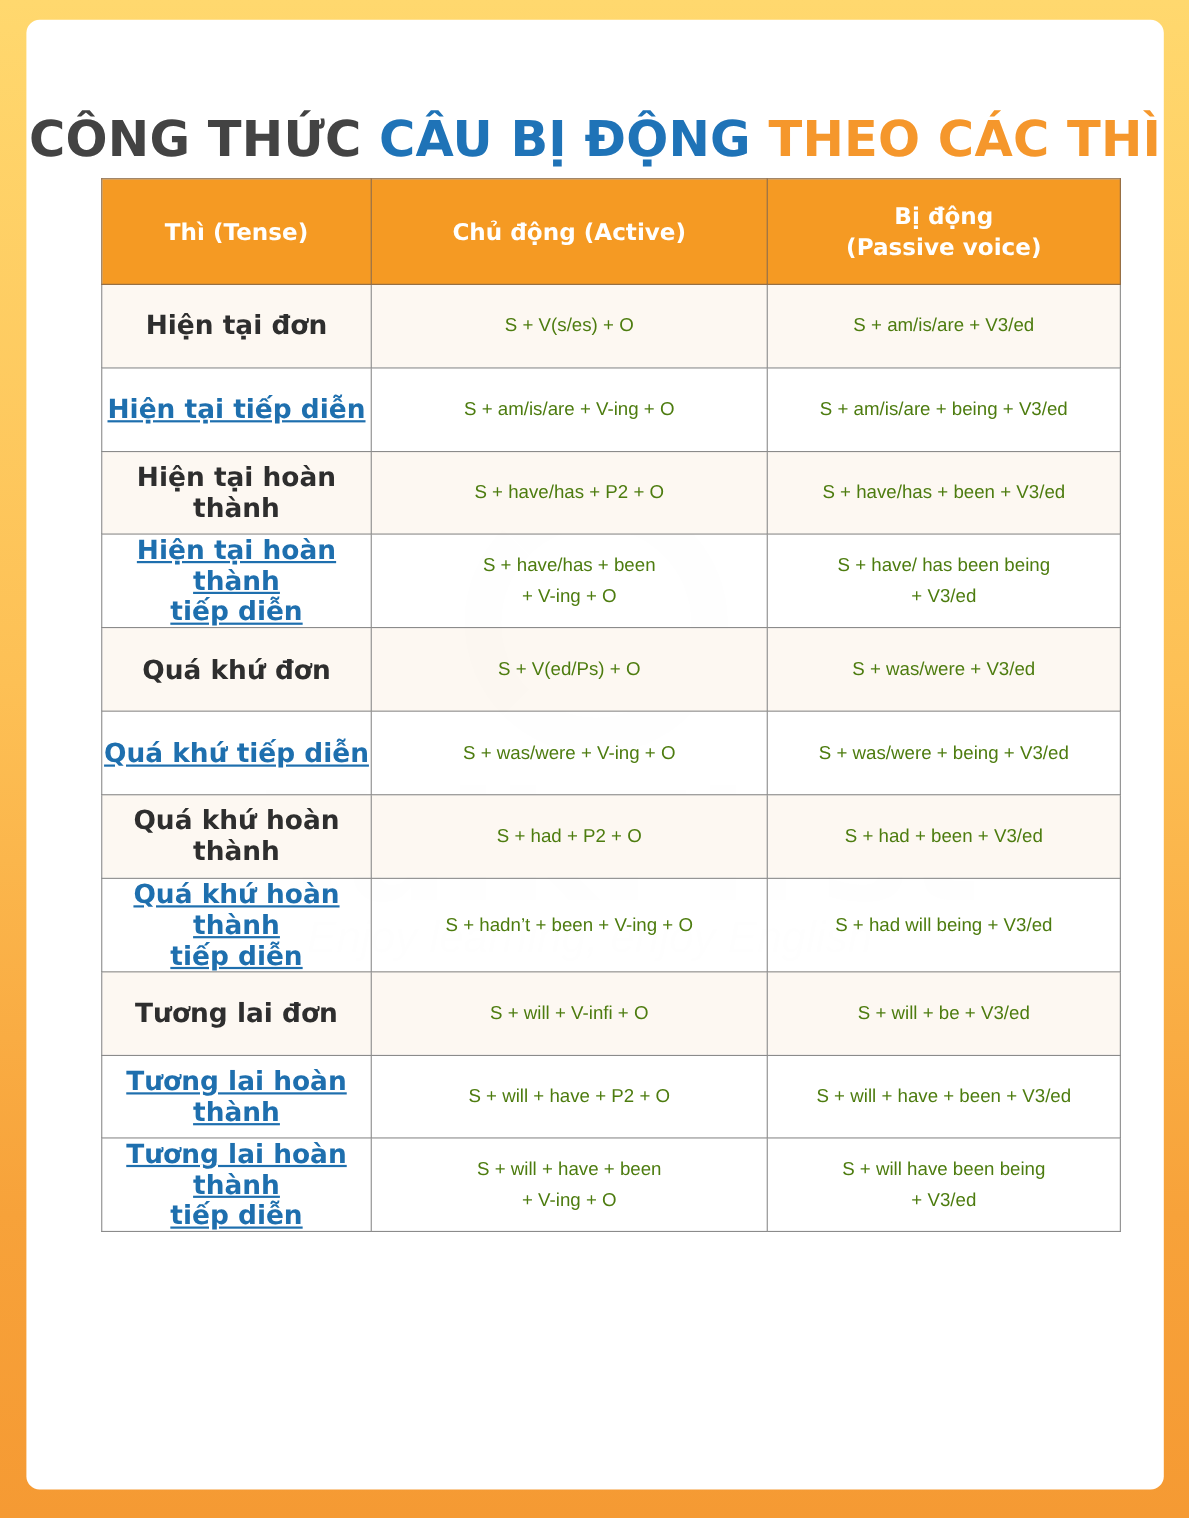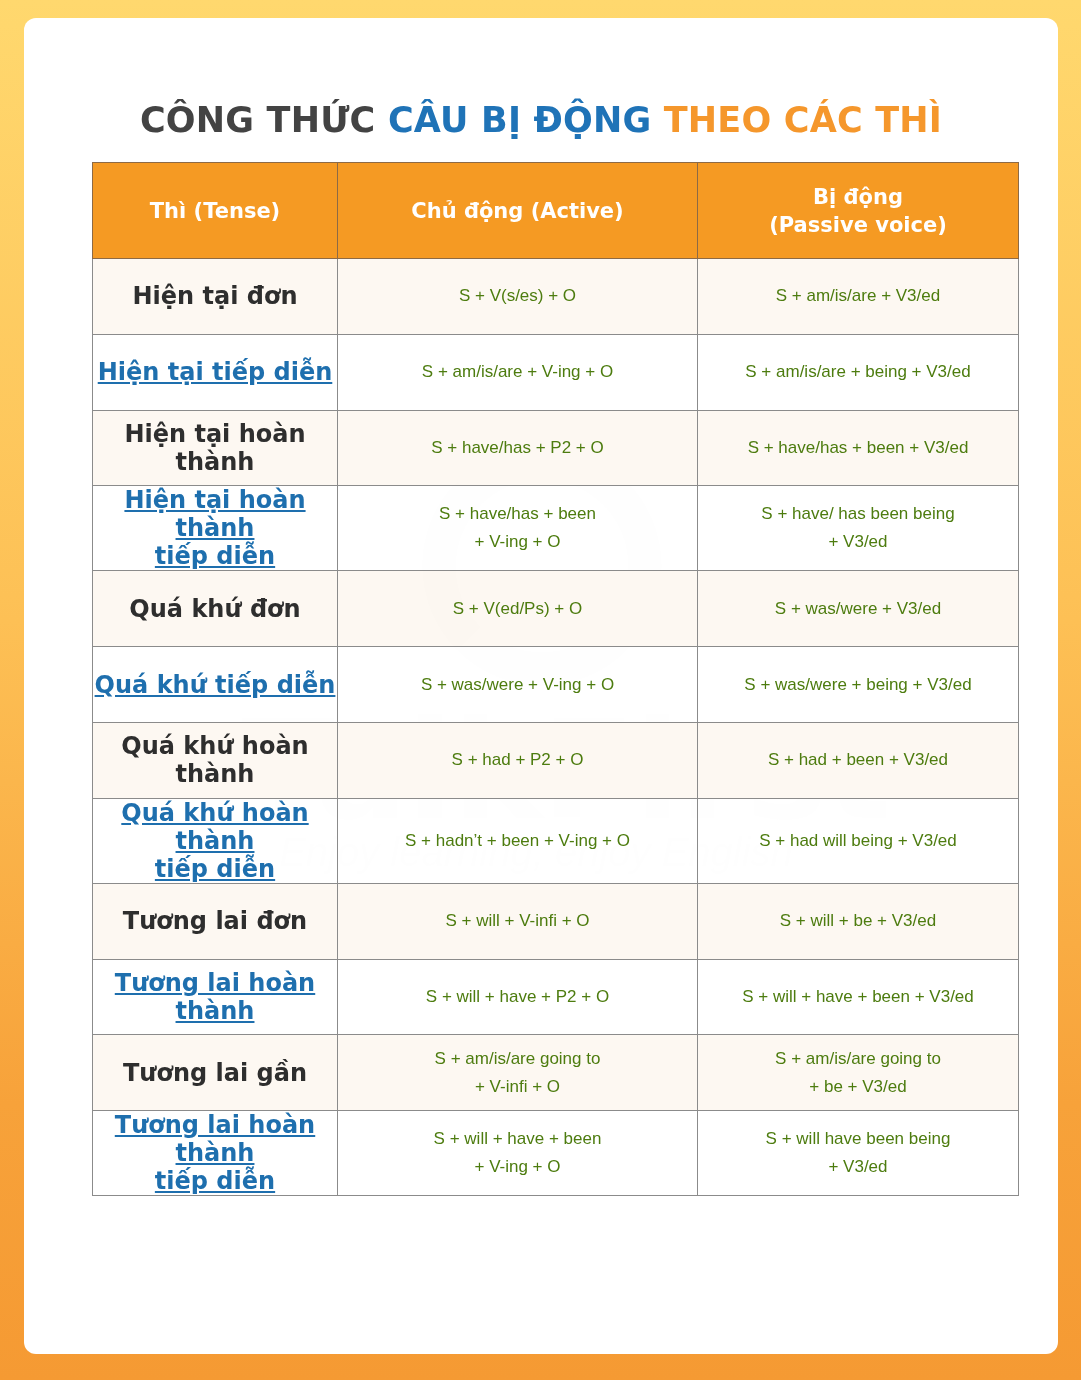--- a/index.html
+++ b/index.html
@@ -18,21 +18,21 @@
       background: #ffffff;
       border-radius: 12px;
       overflow: hidden;
     }
     .title {
       position: absolute;
       left: 0; right: 0; top: 82px;
       text-align: center;
       font-family: "DejaVu Sans", sans-serif;
       font-weight: bold;
-      font-size: 35px;
+      font-size: 45px;
       letter-spacing: 0.2px;
       white-space: nowrap;
     }
     .title .t1 { color: #434343; }
     .title .t2 { color: #1F73B7; }
     .title .t3 { color: #F5972C; }
 
     .watermark {
       position: absolute;
       left: 0; right: 0;
@@ -253,33 +253,20 @@
           <td class="tense">
             <span class="line">Tương lai hoàn thành</span>
           </td>
           <td>
             <span class="line">S + will + have + P2 + O</span>
           </td>
           <td>
             <span class="line">S + will + have + been + V3/ed</span>
           </td>
         </tr>
-        <tr class="odd">
-          <td class="tense">
-            <span class="line">Tương lai gần</span>
-          </td>
-          <td>
-            <span class="line">S + am/is/are going to</span>
-            <span class="line">+ V-infi + O</span>
-          </td>
-          <td>
-            <span class="line">S + am/is/are going to</span>
-            <span class="line">+ be + V3/ed</span>
-          </td>
-        </tr>
         <tr class="even">
           <td class="tense">
             <span class="line">Tương lai hoàn thành</span>
             <span class="line">tiếp diễn</span>
           </td>
           <td>
             <span class="line">S + will + have + been</span>
             <span class="line">+ V-ing + O</span>
           </td>
           <td>

